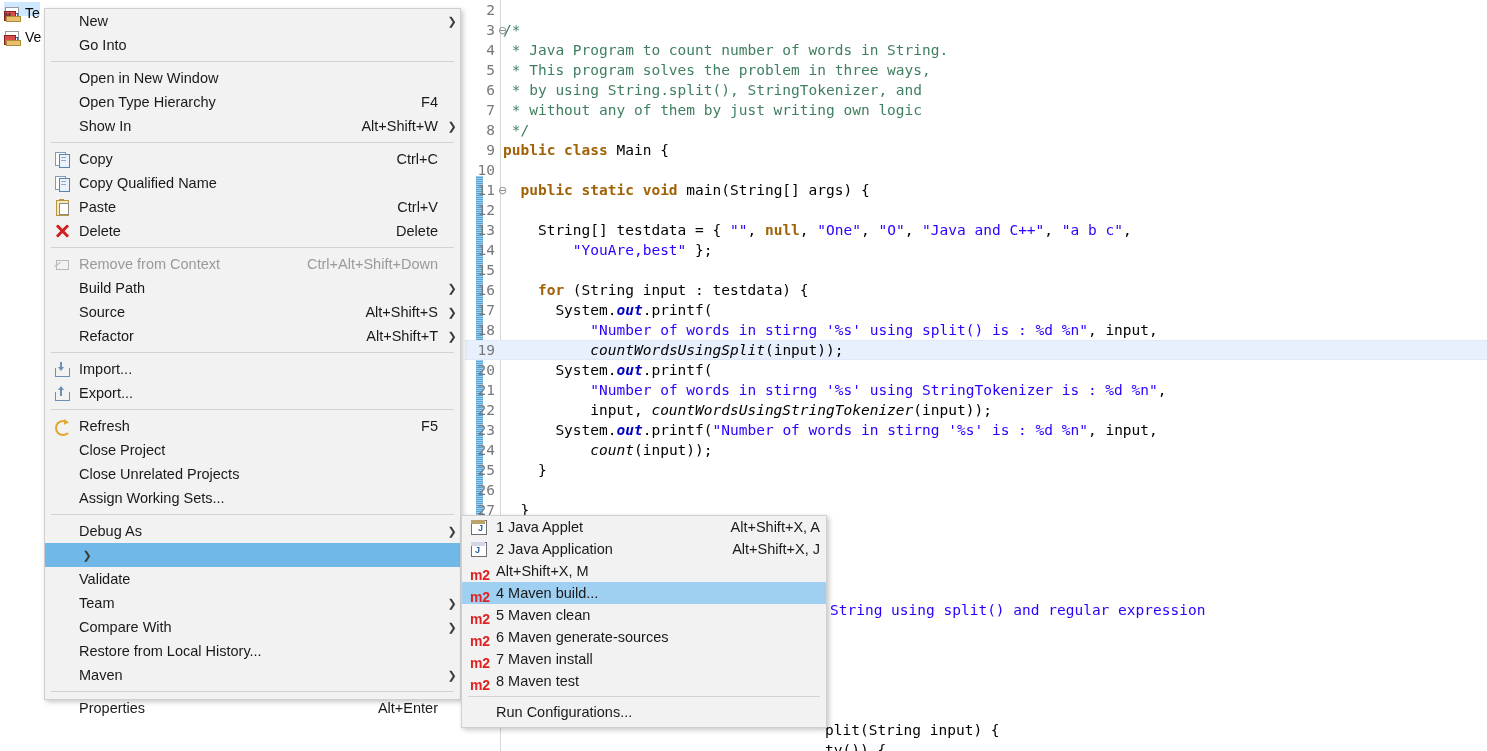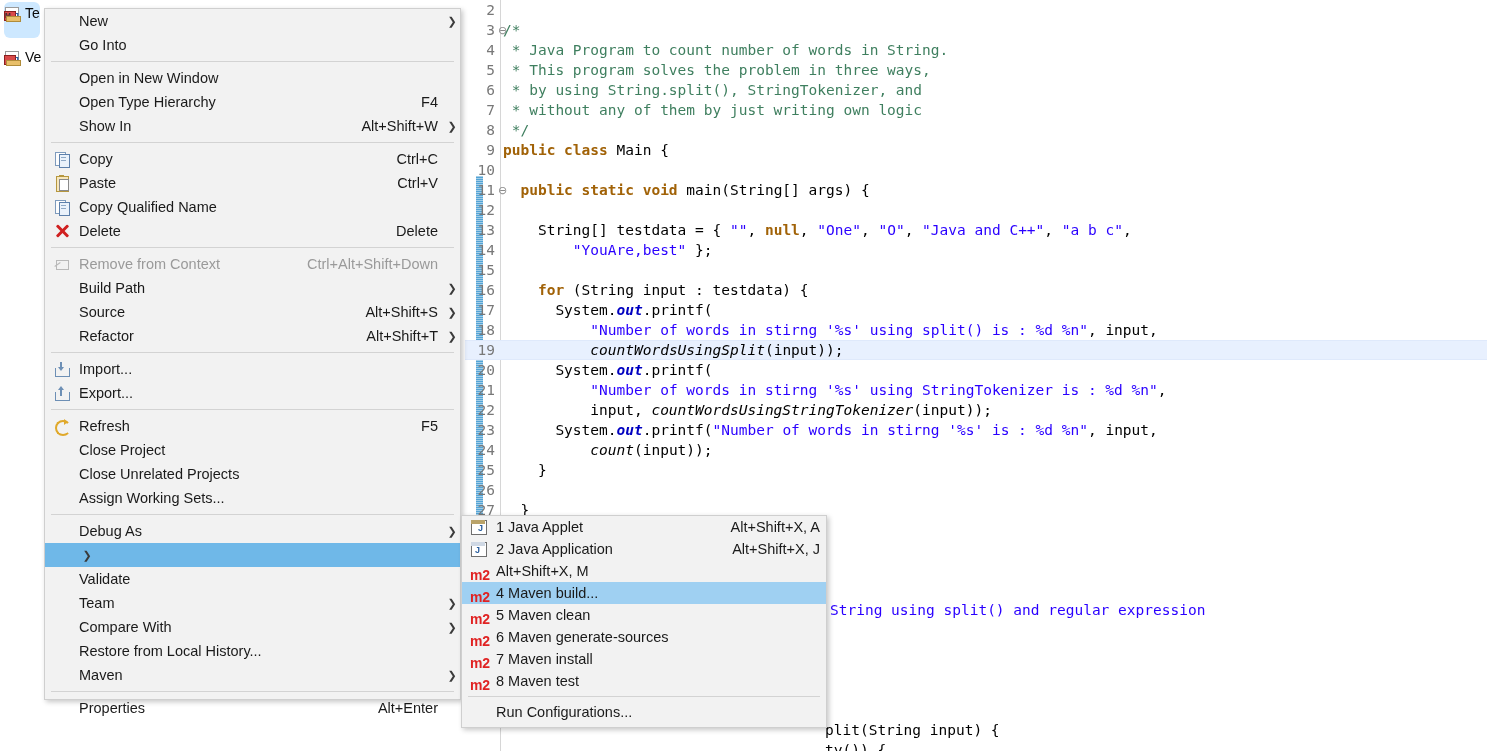--- a/index.html
+++ b/index.html
@@ -51,22 +51,22 @@
   .cmt{color:#3f7f5f;}
   .fld{color:#0000c0;font-style:italic;font-weight:bold;}
   .mth{color:#000000;font-style:italic;}
   .pl{color:#000000;}
 
   
   #explorer{
     position:absolute;left:0;top:0;width:465px;height:751px;background:#ffffff;
   }
   .tree-item{
-    position:absolute;left:4px;height:36px;line-height:22px;
-    font-size:14px;color:#0a0a0a;white-space:nowrap;border-radius:6px;
+    position:absolute;left:4px;height:14px;line-height:22px;
+    font-size:14px;color:#0a0a0a;white-space:nowrap;
   }
   .tree-item.sel{background:#cde8ff;}
   .tree-ico{
     display:inline-block;width:18px;height:16px;vertical-align:-3px;position:relative;margin-right:3px;
   }
   .tree-ico .pg{
     position:absolute;left:1px;top:2px;width:12px;height:11px;
     background:#ffffff;border:1px solid #9a9a9a;
   }
   .tree-ico .pk{
@@ -158,21 +158,21 @@
 </style>
 </head>
 <body>
 
 <div id="explorer">
   <div class="tree-item sel" style="top:2px;">
     <span class="tree-ico">
       <span class="pg"></span><span class="pk"></span><span class="mm">M</span><span class="jj">J</span><span class="arr"></span>
     </span><span>Te</span>
   </div>
-  <div class="tree-item" style="top:26px;margin-top:20px;">
+  <div class="tree-item" style="top:26px;">
     <span class="tree-ico">
       <span class="pg"></span><span class="pk"></span><span class="jj">J</span><span class="arr"></span>
     </span><span>Ve</span>
   </div>
 </div>
 
 <div id="editor">
   <div id="gutter-bg"></div>
   <div id="gutter-bar"></div>
   <div id="gutter-sep"></div>
@@ -264,40 +264,40 @@
           <span class="s1"></span>
           <span class="s2"></span>
           <span class="l"></span>
           <span class="l2"></span>
         </span>
         <span class="mlabel">Copy</span>
         <span class="maccel">Ctrl+C</span>
         <span class="marrow"></span>
       </div>
       <div class="mrow">
-        <span class="micon ic-paste">
-          <span class="tab"></span>
-          <span class="clip"></span>
-          <span class="pg"></span>
-        </span>
-        <span class="mlabel">Paste</span>
-        <span class="maccel">Ctrl+V</span>
-        <span class="marrow"></span>
-      </div>
-      <div class="mrow">
         <span class="micon ic-copy">
           <span class="s1"></span>
           <span class="s2"></span>
           <span class="l"></span>
           <span class="l2"></span>
         </span>
         <span class="mlabel">Copy Qualified Name</span>
         <span class="marrow"></span>
       </div>
       <div class="mrow">
+        <span class="micon ic-paste">
+          <span class="tab"></span>
+          <span class="clip"></span>
+          <span class="pg"></span>
+        </span>
+        <span class="mlabel">Paste</span>
+        <span class="maccel">Ctrl+V</span>
+        <span class="marrow"></span>
+      </div>
+      <div class="mrow">
         <span class="micon ic-del">
           <span class="a"></span>
           <span class="b"></span>
         </span>
         <span class="mlabel">Delete</span>
         <span class="maccel">Delete</span>
         <span class="marrow"></span>
       </div>
       <div class="msep"></div>
       <div class="mrow dis">

